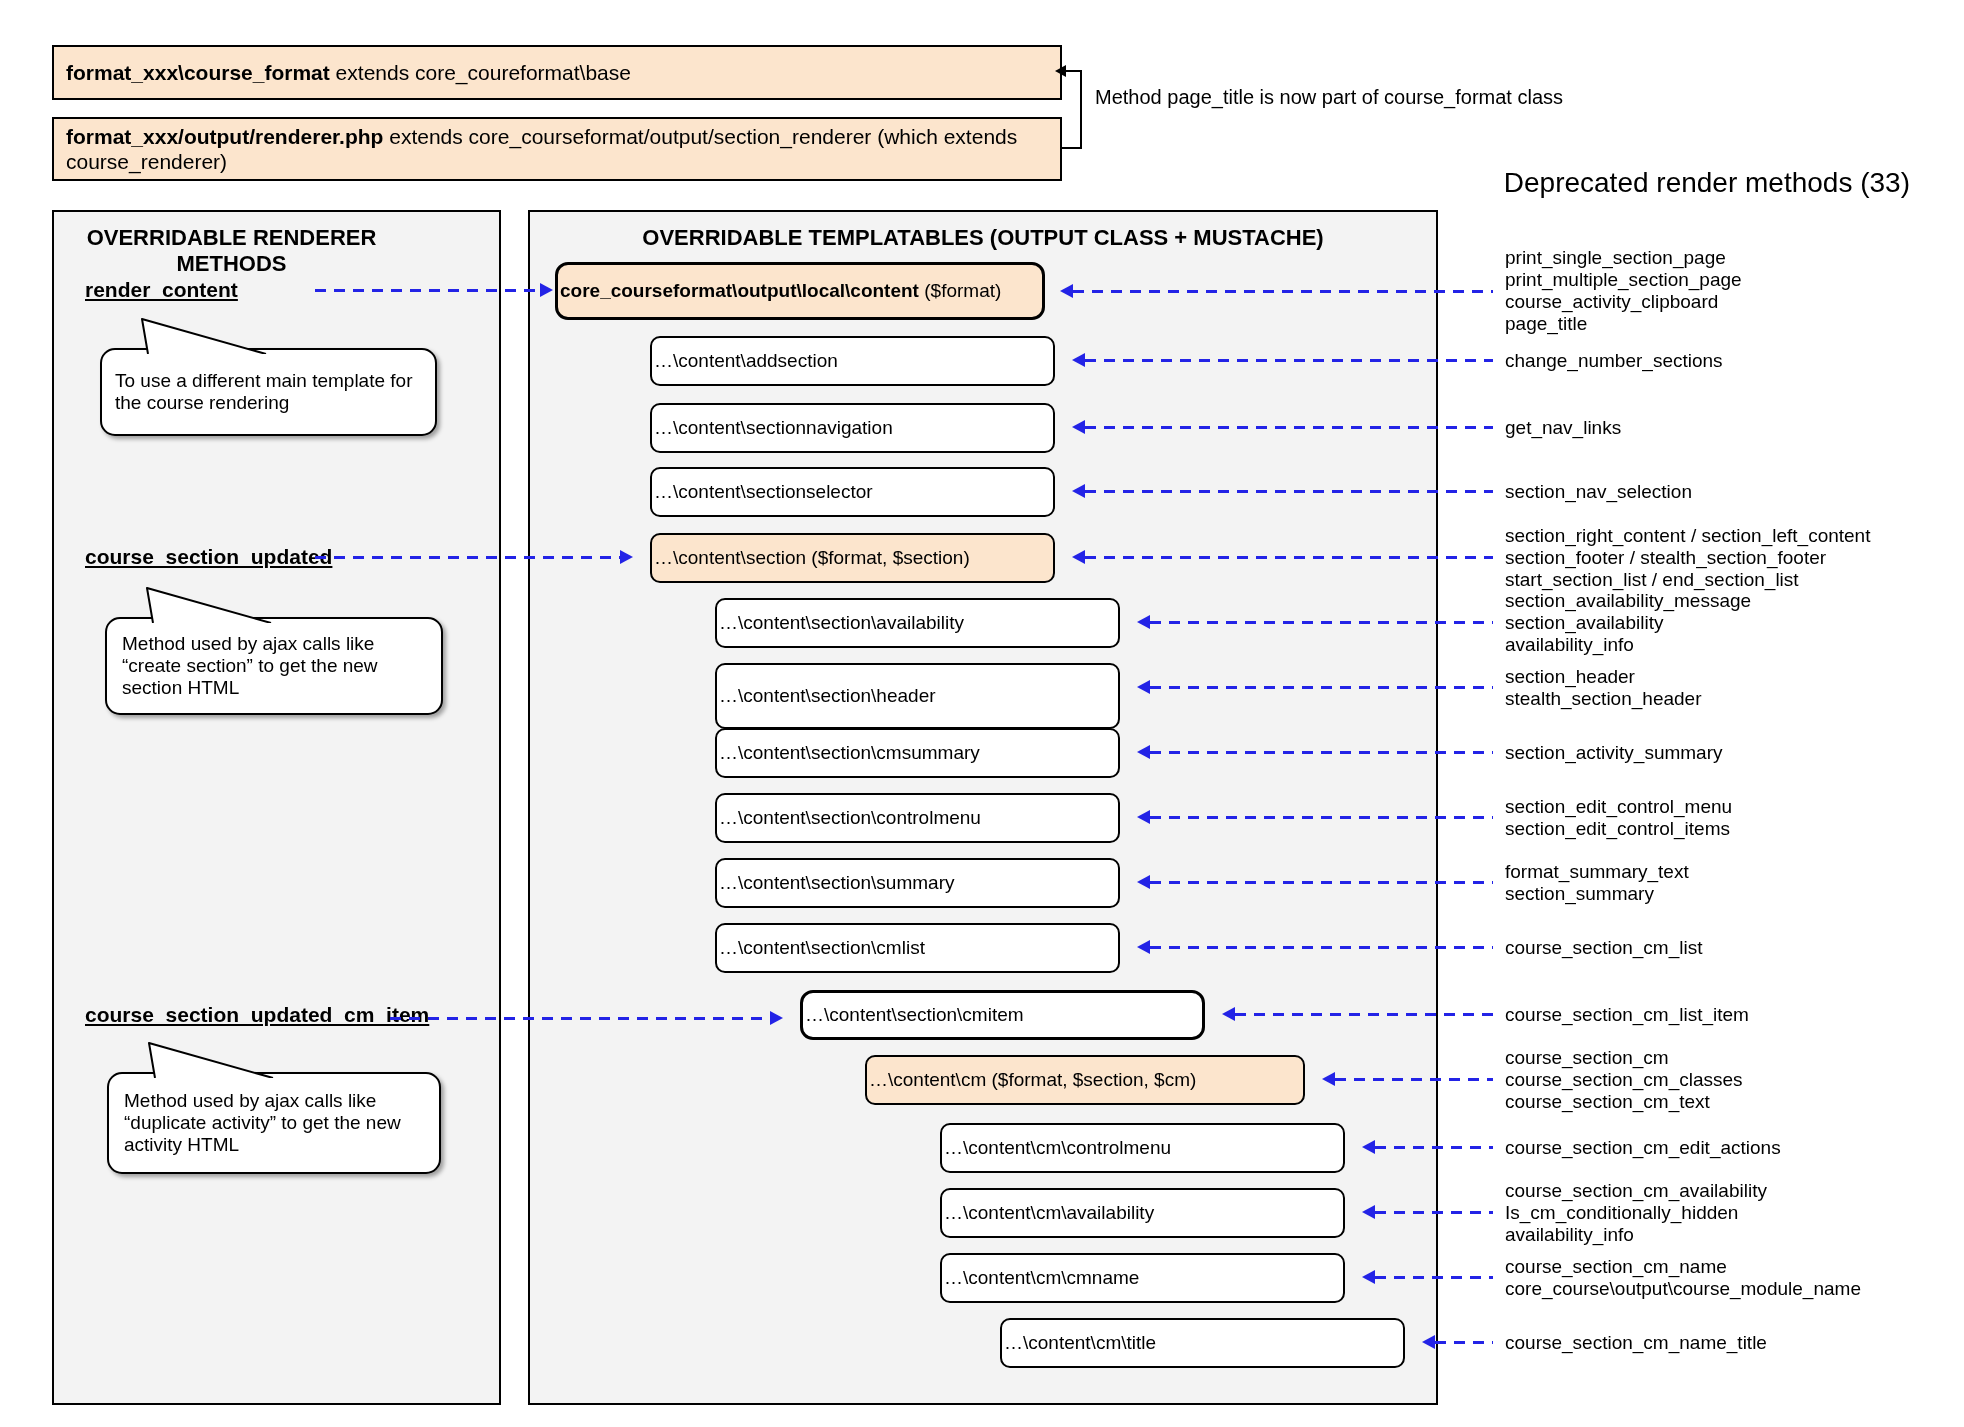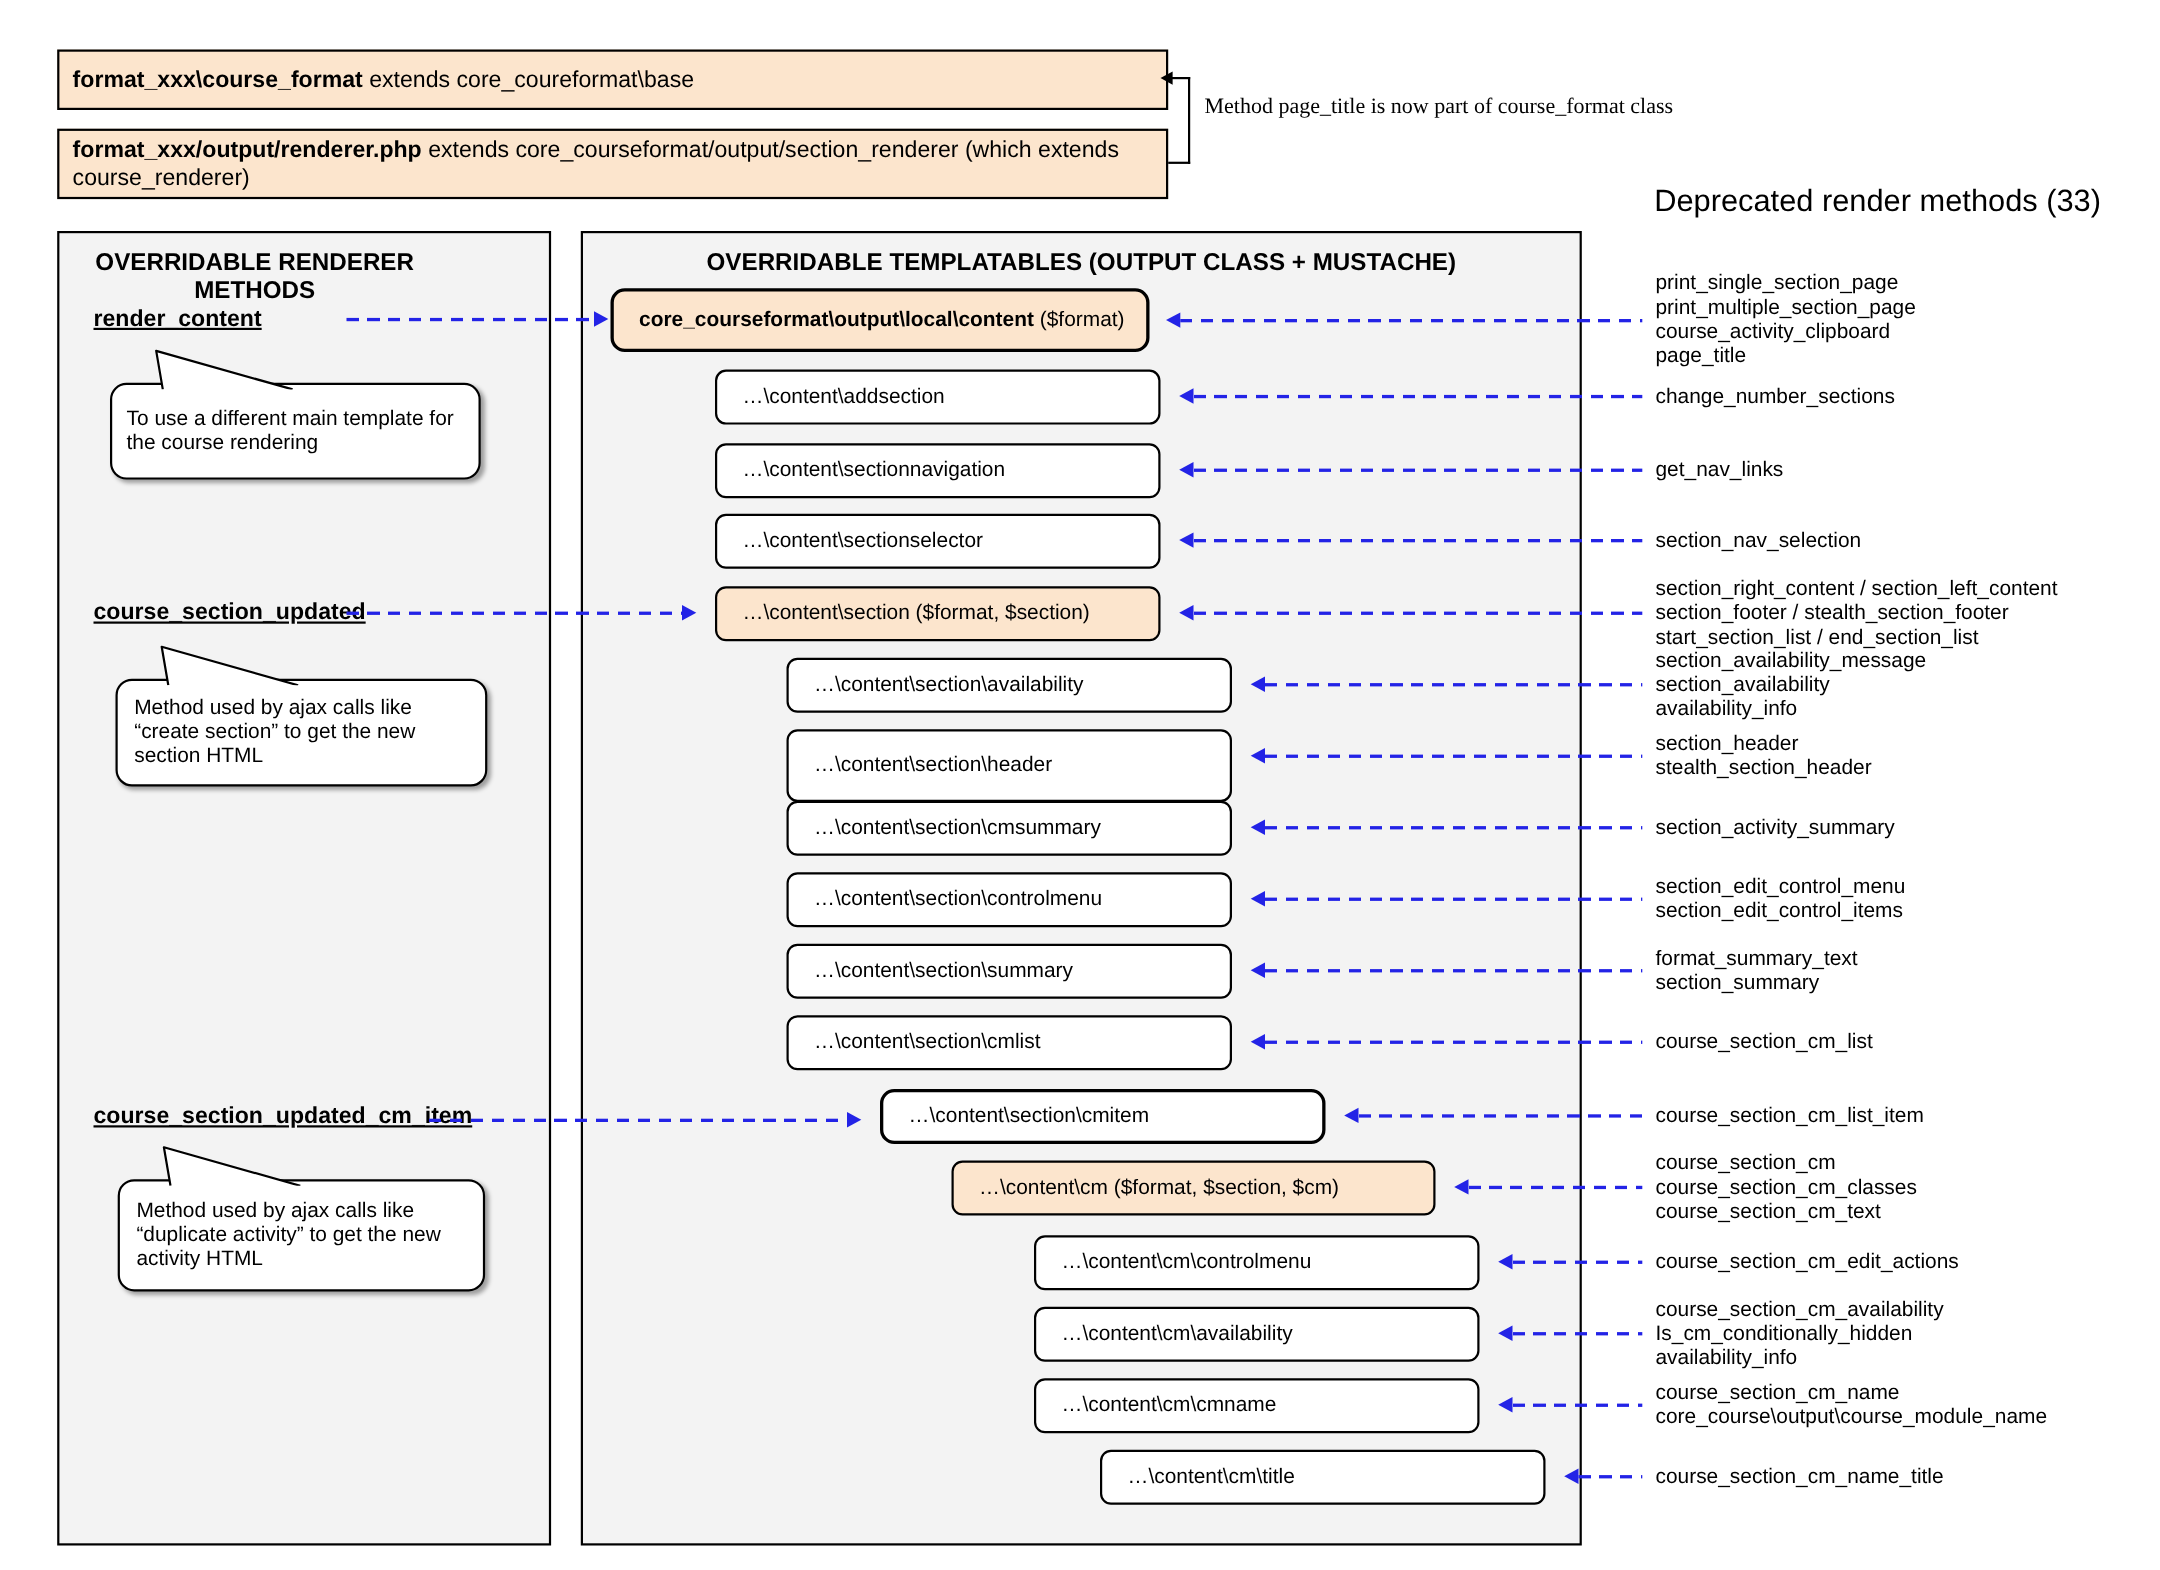--- a/index.html
+++ b/index.html
@@ -18,21 +18,21 @@
     position:absolute;background:var(--peach);border:2px solid #000;box-sizing:border-box;
     font-size:21px;line-height:25px;padding:7px 12px;display:flex;align-items:center;
   }
   .topbox .inner{display:block;}
   
   .panel{position:absolute;background:var(--panel);border:2px solid #000;box-sizing:border-box;padding-left:29px;}
   .panel-title{position:absolute;top:13px;left:0;width:100%;text-align:center;font-weight:bold;font-size:22px;}
   
   .mbox{
     position:absolute;background:#fff;border:2px solid #000;border-radius:10px;box-sizing:border-box;
-    display:flex;align-items:center;padding-left:23px;font-size:19px;white-space:nowrap;
+    display:flex;align-items:center;padding-left:2px;font-size:19px;white-space:nowrap;
   }
   .mbox.orange{background:var(--peach);}
   .mbox.thick{border-width:3px;border-radius:13px;}
   
   .l-label{position:absolute;font-weight:bold;font-size:21px;white-space:nowrap;text-decoration:underline;}
   
   .bubble{
     position:absolute;background:#fff;border:2px solid #000;border-radius:15px;box-sizing:border-box;
     font-size:19px;line-height:22px;box-shadow:3px 3px 4px rgba(0,0,0,0.35);
   }
@@ -41,21 +41,21 @@
   .arrow{position:absolute;height:3px;}
   .arrow .line{position:absolute;left:0;right:0;top:0;height:3px;
     background:repeating-linear-gradient(90deg,var(--blue) 0 11px,transparent 11px 19px);}
   .arrow.head-left::before{content:"";position:absolute;left:-13px;top:-6px;width:0;height:0;
     border-top:7px solid transparent;border-bottom:7px solid transparent;border-right:13px solid var(--blue);}
   .arrow.head-right::after{content:"";position:absolute;right:-13px;top:-6px;width:0;height:0;
     border-top:7px solid transparent;border-bottom:7px solid transparent;border-left:13px solid var(--blue);}
   
   .rgroup{position:absolute;left:1505px;font-size:19px;line-height:22px;white-space:nowrap;}
   .dep-title{position:absolute;left:1430px;top:167px;width:480px;text-align:right;font-size:28px;}
-  .note{position:absolute;left:1095px;top:86px;font-size:20px;white-space:nowrap;font-family:Liberation Serif, serif;}
+  .note{position:absolute;left:1095px;top:86px;font-size:20px;white-space:nowrap;}
   
   .hseg{position:absolute;border-top:2px solid #000;height:0;}
   .vseg{position:absolute;border-left:2px solid #000;width:0;}
   .bhead{position:absolute;width:0;height:0;border-top:6px solid transparent;
     border-bottom:6px solid transparent;border-right:11px solid #000;}
 </style>
 </head>
 <body>
 
 <div class="canvas">

